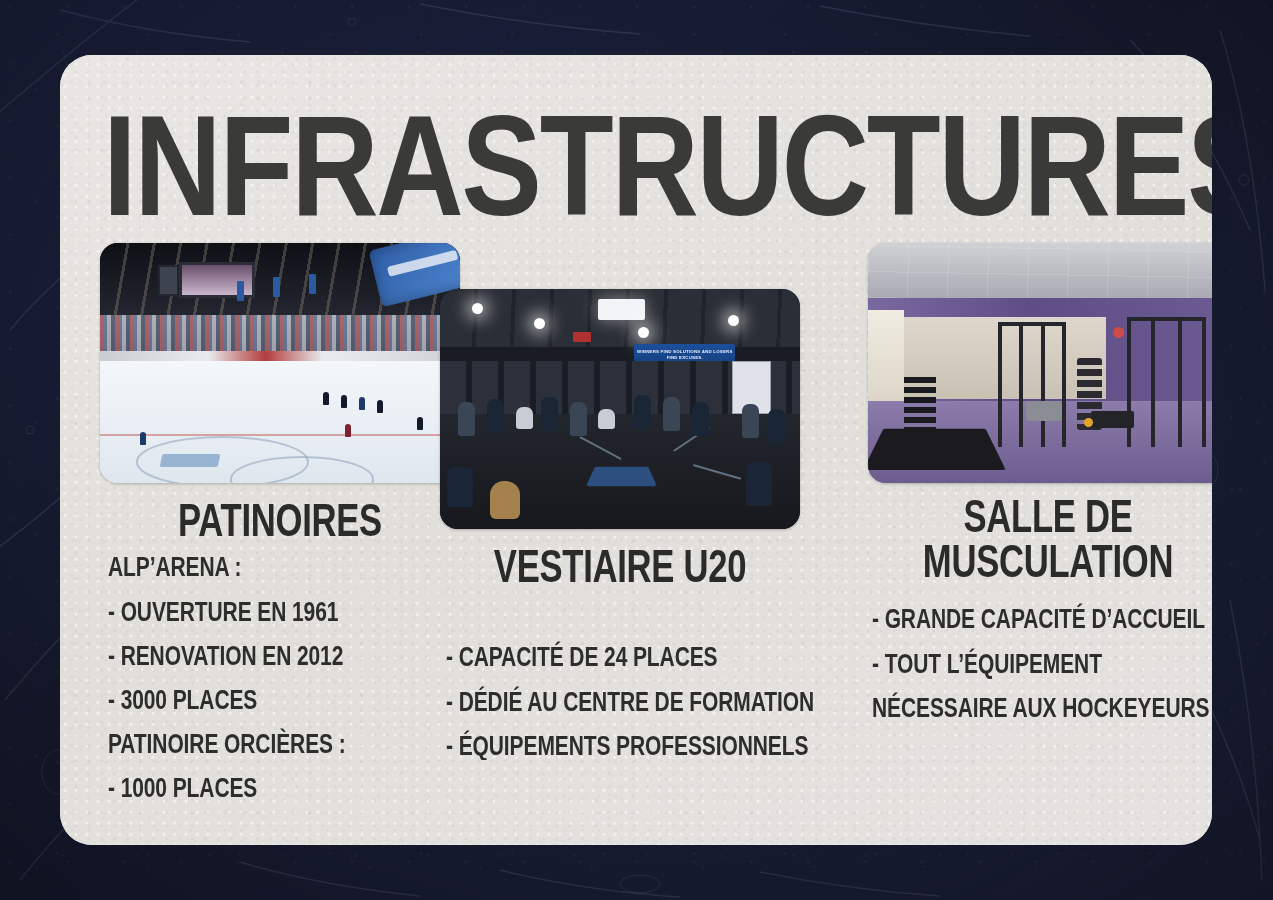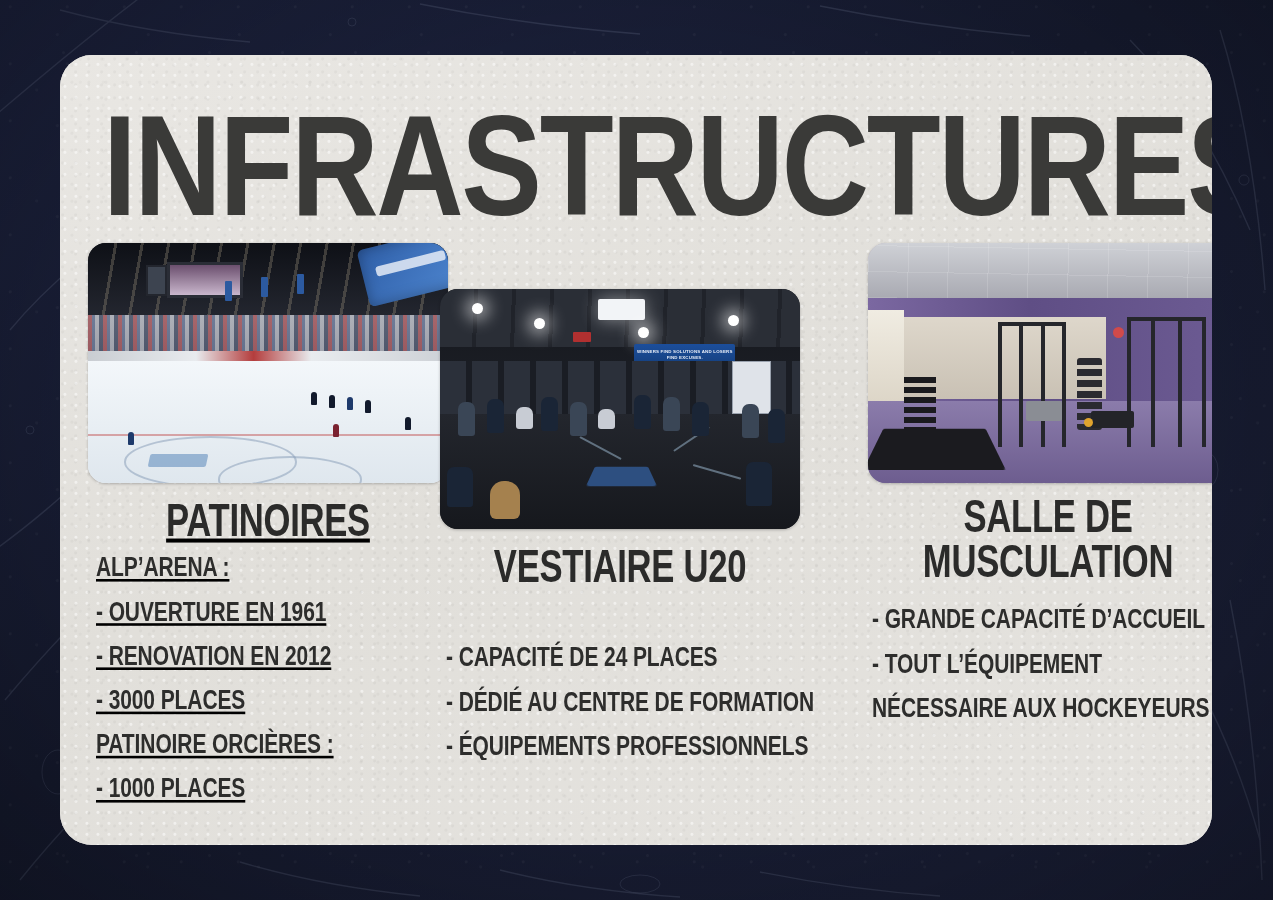--- a/index.html
+++ b/index.html
@@ -67,21 +67,21 @@
     line-height:1;
     transform:scaleX(1.12) scaleY(1.32);
     transform-origin:left top;
     white-space:nowrap;
   }
 
   
   .cols{ position:absolute; left:0; top:0; width:100%; height:100%; }
 
   .col{ position:absolute; top:188px; }
-  .col-1{ left:28px;  width:360px;text-decoration:underline; }
+  .col-1{ left:40px;  width:360px; }
   .col-2{ left:380px; width:360px;margin-top:46px; }
   .col-3{ left:808px; width:360px; }
 
   .photo{
     position:relative;
     width:100%; height:240px;
     border-radius:18px;
     overflow:hidden;
     box-shadow:0 1px 3px rgba(0,0,0,.25);
   }

